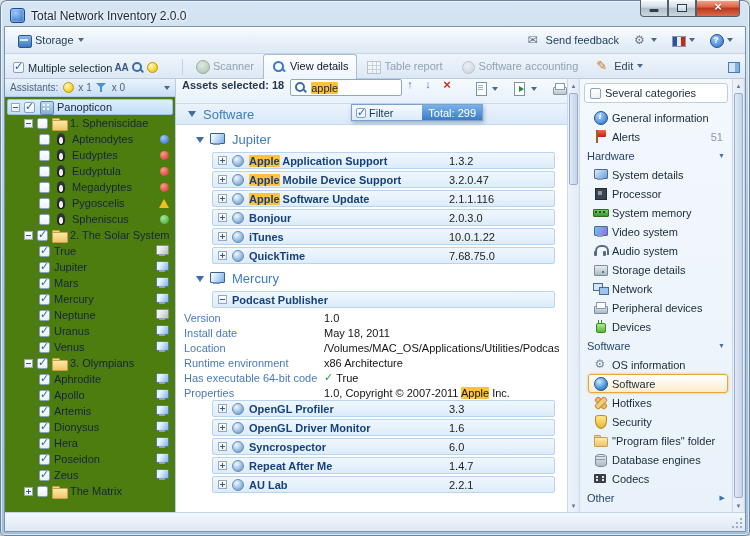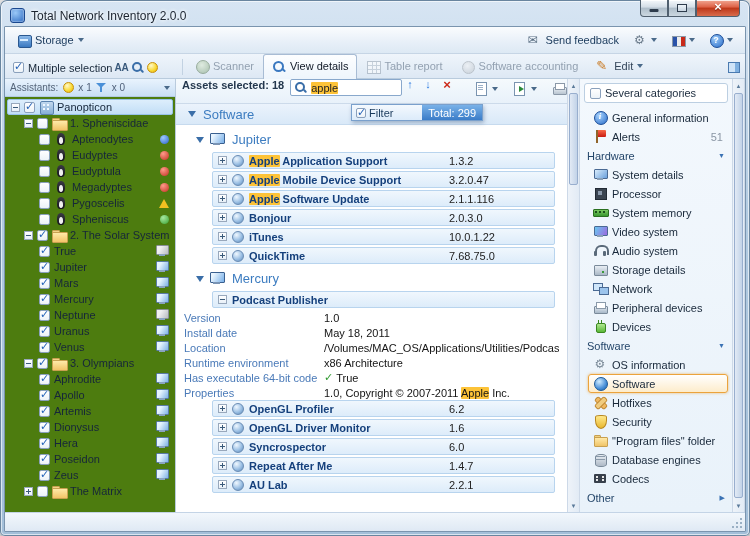--- a/index.html
+++ b/index.html
@@ -772,21 +772,21 @@
               <div class="drow">
                 <span class="dlabel">Properties</span>
 
                 <span class="dvalue">1.0, Copyright © 2007-2011 <span class="hl">Apple</span> Inc.</span>
               </div>
 
               <div class="sw-row">
                 <span class="exp expander-closed"></span>
                 <span class="ic-app"></span>
                 <span class="sw-name">OpenGL Profiler</span>
-                <span class="sw-ver">6.2</span>
+                <span class="sw-ver">3.3</span>
               </div>
 
               <div class="sw-row">
                 <span class="exp expander-closed"></span>
                 <span class="ic-app"></span>
                 <span class="sw-name">OpenGL Driver Monitor</span>
                 <span class="sw-ver">1.6</span>
               </div>
 
               <div class="sw-row">

